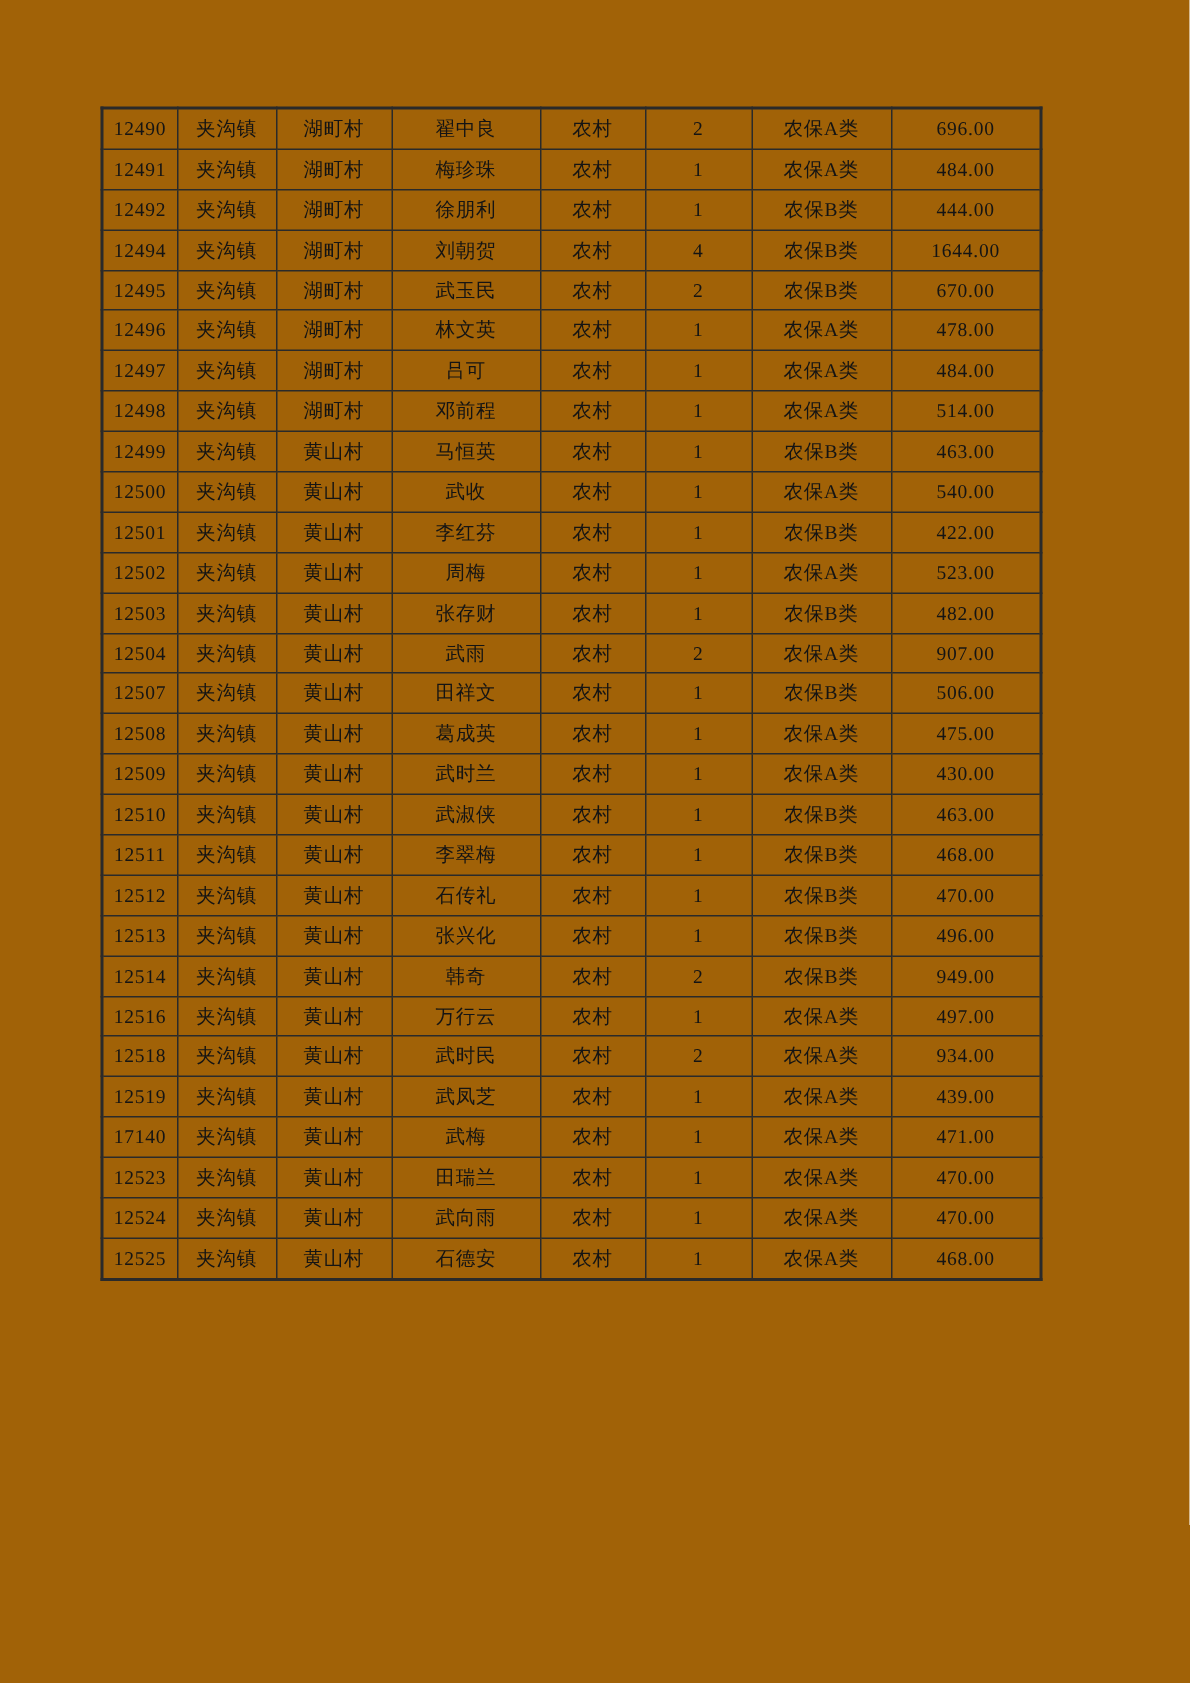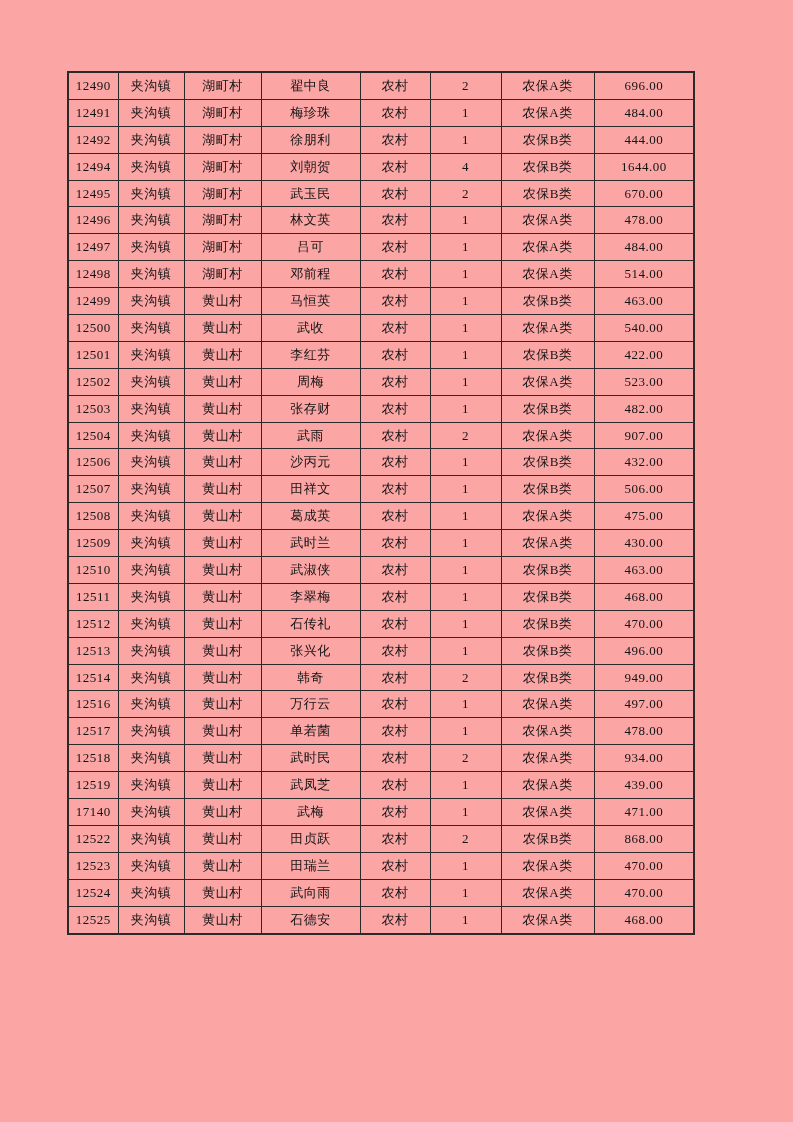--- a/index.html
+++ b/index.html
@@ -4,21 +4,21 @@
 <style>
   html, body {
     margin: 0;
     padding: 0;
     background: #ffffff;
   }
   .page {
     position: relative;
     width: 793px;
     height: 1122px;
-    background: #fca5a5;
+    background: #a16207;
     overflow: hidden;
     font-family: "Liberation Serif", "DejaVu Serif", serif;
   }
   table.records {
     position: absolute;
     left: 67px;
     top: 71px;
     width: 626px;
     border-collapse: collapse;
     table-layout: fixed;
@@ -196,30 +196,20 @@
           <td>12504</td>
           <td>夹沟镇</td>
           <td>黄山村</td>
           <td>武雨</td>
           <td>农村</td>
           <td>2</td>
           <td>农保A类</td>
           <td>907.00</td>
         </tr>
         <tr>
-          <td>12506</td>
-          <td>夹沟镇</td>
-          <td>黄山村</td>
-          <td>沙丙元</td>
-          <td>农村</td>
-          <td>1</td>
-          <td>农保B类</td>
-          <td>432.00</td>
-        </tr>
-        <tr>
           <td>12507</td>
           <td>夹沟镇</td>
           <td>黄山村</td>
           <td>田祥文</td>
           <td>农村</td>
           <td>1</td>
           <td>农保B类</td>
           <td>506.00</td>
         </tr>
         <tr>
@@ -296,30 +286,20 @@
           <td>12516</td>
           <td>夹沟镇</td>
           <td>黄山村</td>
           <td>万行云</td>
           <td>农村</td>
           <td>1</td>
           <td>农保A类</td>
           <td>497.00</td>
         </tr>
         <tr>
-          <td>12517</td>
-          <td>夹沟镇</td>
-          <td>黄山村</td>
-          <td>单若菌</td>
-          <td>农村</td>
-          <td>1</td>
-          <td>农保A类</td>
-          <td>478.00</td>
-        </tr>
-        <tr>
           <td>12518</td>
           <td>夹沟镇</td>
           <td>黄山村</td>
           <td>武时民</td>
           <td>农村</td>
           <td>2</td>
           <td>农保A类</td>
           <td>934.00</td>
         </tr>
         <tr>
@@ -334,30 +314,20 @@
         </tr>
         <tr>
           <td>17140</td>
           <td>夹沟镇</td>
           <td>黄山村</td>
           <td>武梅</td>
           <td>农村</td>
           <td>1</td>
           <td>农保A类</td>
           <td>471.00</td>
-        </tr>
-        <tr>
-          <td>12522</td>
-          <td>夹沟镇</td>
-          <td>黄山村</td>
-          <td>田贞跃</td>
-          <td>农村</td>
-          <td>2</td>
-          <td>农保B类</td>
-          <td>868.00</td>
         </tr>
         <tr>
           <td>12523</td>
           <td>夹沟镇</td>
           <td>黄山村</td>
           <td>田瑞兰</td>
           <td>农村</td>
           <td>1</td>
           <td>农保A类</td>
           <td>470.00</td>

